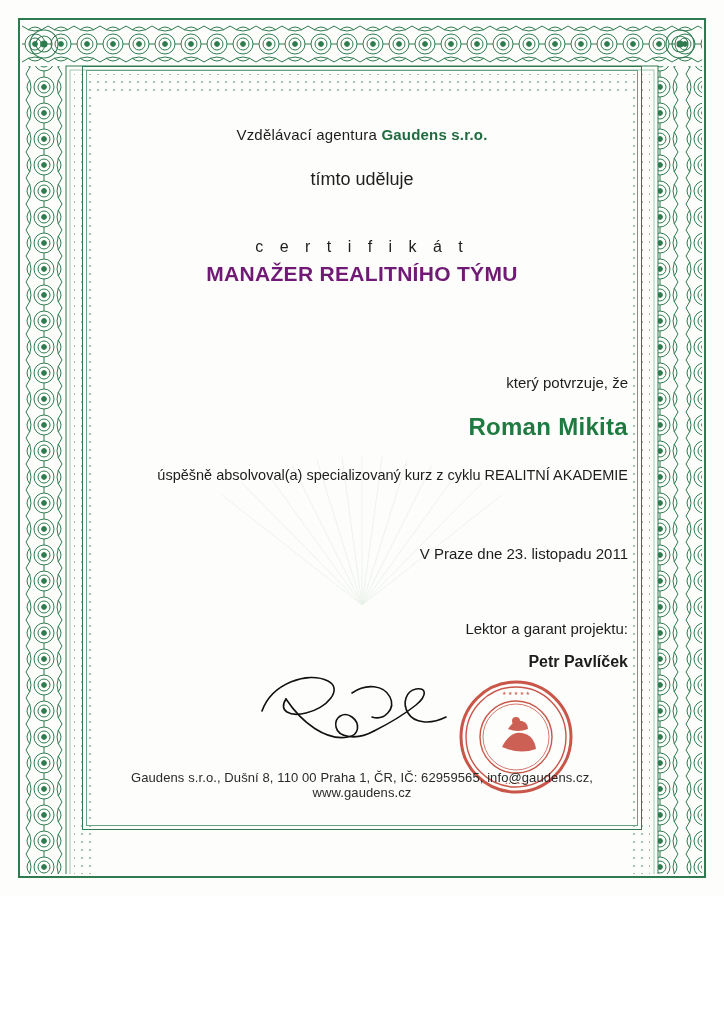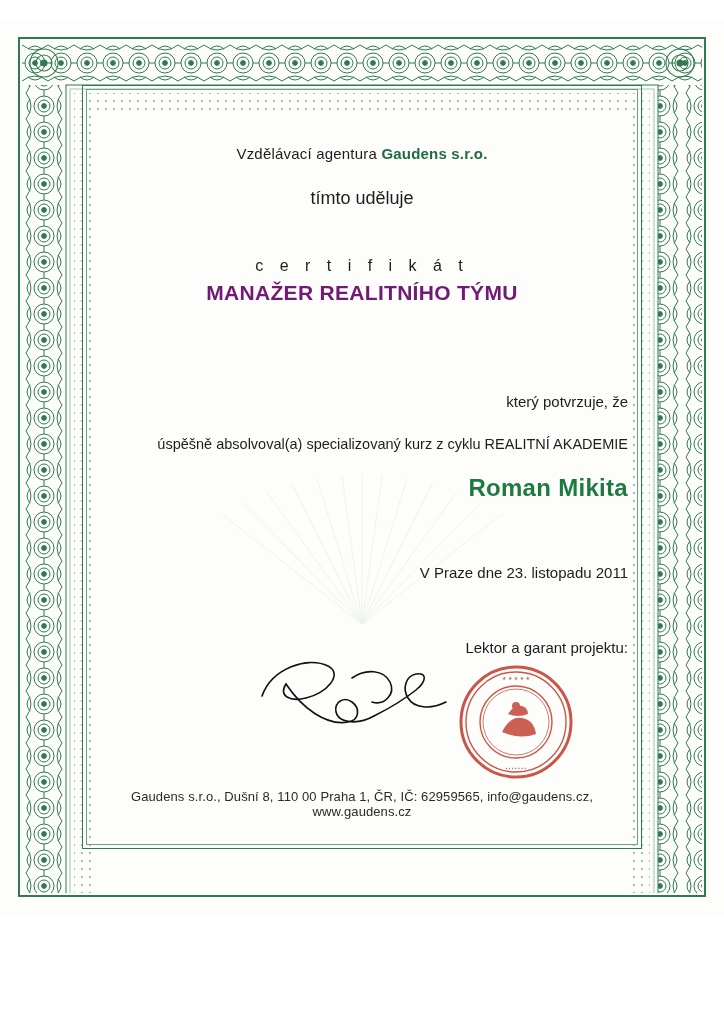--- a/index.html
+++ b/index.html
@@ -13,21 +13,20 @@
     font-family: "Liberation Sans", sans-serif;
     overflow: hidden;
   }
 
   .certificate {
     position: relative;
     width: 724px;
     height: 896px;
     background: #fdfdfb;
     box-sizing: border-box;
-    margin-top: 19px;
   }
 
   
   .border-outer {
     position: absolute;
     left: 18px;
     top: 18px;
     right: 18px;
     bottom: 18px;
     border: 2px solid #2f7a4f;
@@ -297,28 +296,29 @@
     </div>
 
     <div class="line-center row-awards">tímto uděluje</div>
 
     <div class="line-center row-cert-word">c e r t i f i k á t</div>
 
     <div class="line-center row-subtitle">MANAŽER REALITNÍHO TÝMU</div>
 
     <div class="line-left row-confirms">který potvrzuje, že</div>
 
+    <div class="line-left row-name">Roman Mikita</div>
+
     <div class="line-left row-completed">úspěšně absolvoval(a) specializovaný kurz z cyklu REALITNÍ AKADEMIE</div>
 
-    <div class="line-left row-name">Roman Mikita</div>
-
     <div class="line-left row-date">V Praze dne 23. listopadu 2011</div>
 
     <div class="line-left row-lector-label">Lektor a garant projektu:</div>
 
+    <div class="line-left row-lector-name">Petr Pavlíček</div>
 
     <div class="signature-area">
 
       <div class="signature">
         <svg width="200" height="90" viewBox="0 0 200 90" xmlns="http://www.w3.org/2000/svg">
           <g fill="none" stroke="#111111" stroke-width="1.6" stroke-linecap="round">
             <path d="M6 46 C16 18, 52 6, 72 16 C88 24, 70 44, 50 48 C34 52, 22 46, 30 34"></path>
             <path d="M30 34 C46 58, 70 76, 92 72 C104 70, 104 58, 96 52 C88 46, 78 52, 80 62 C82 72, 100 76, 118 66"></path>
             <path d="M96 28 C110 18, 128 20, 134 32 C140 44, 128 56, 116 52"></path>
             <path d="M118 66 C134 58, 150 48, 160 40 C172 30, 170 22, 160 24 C150 26, 146 38, 152 48 C158 58, 174 60, 190 52"></path>

